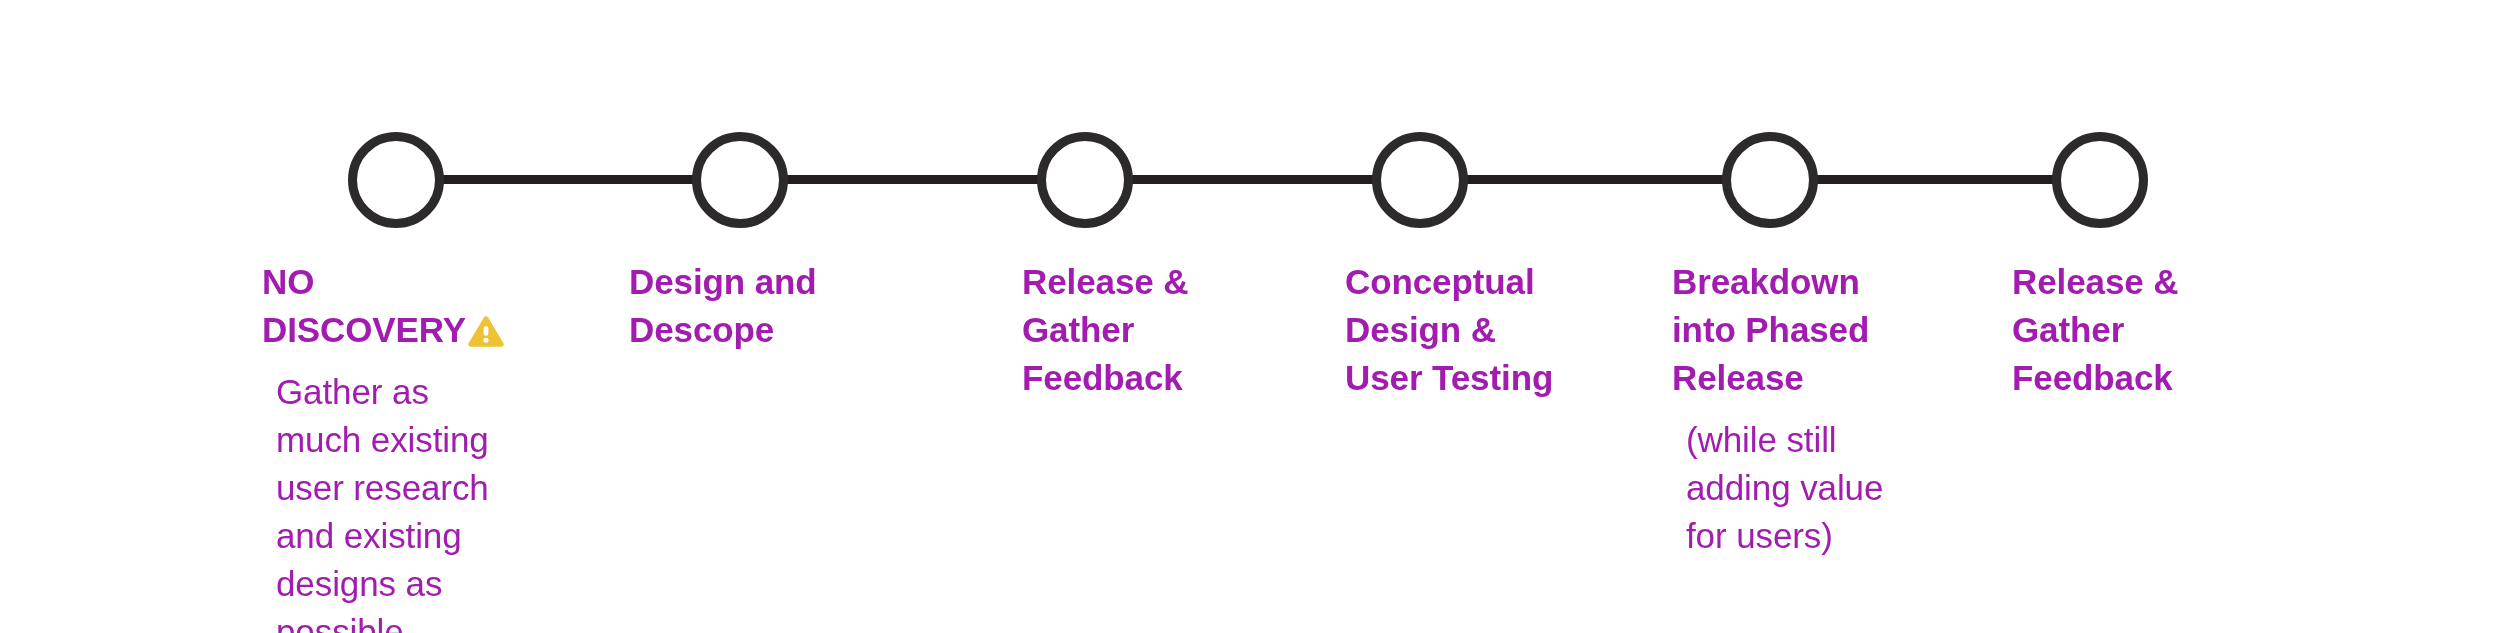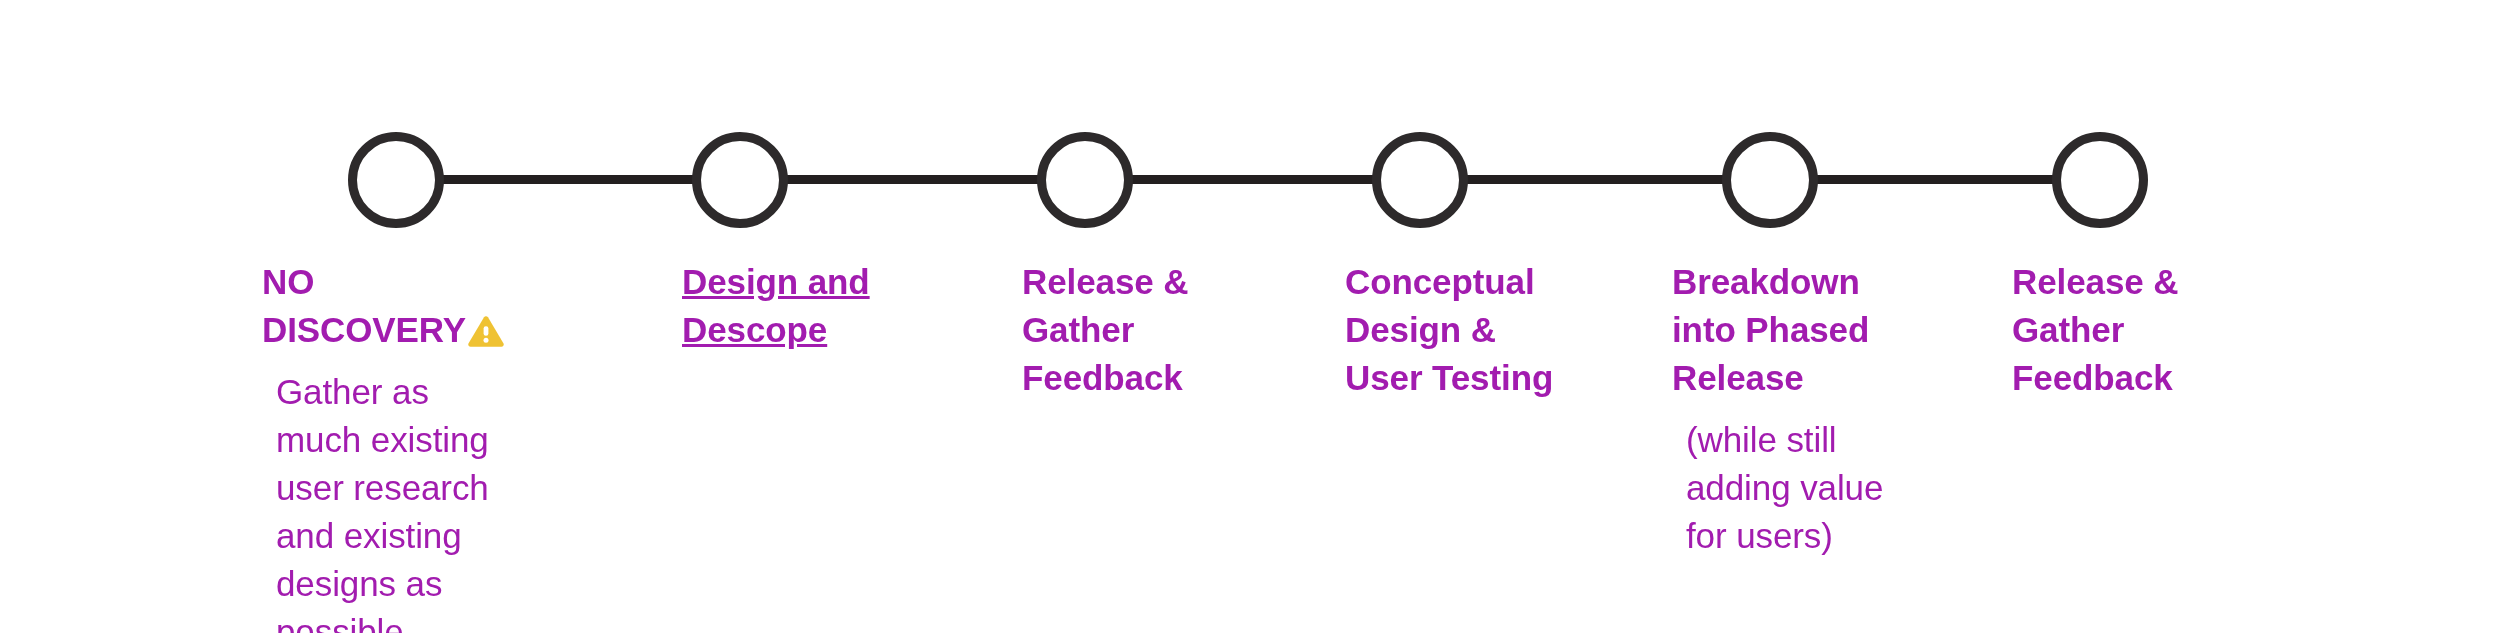--- a/index.html
+++ b/index.html
@@ -104,21 +104,21 @@
 
   <div class="step-label" style="left:262px; width:250px;">
     <span class="step-title">NO DISCOVERY</span><span class="warn-icon"><svg viewBox="0 0 38 34" width="38" height="34" xmlns="http://www.w3.org/2000/svg">
           <path d="M17.0 3.3 L1.6 29.2 a2.4 2.4 0 0 0 2.05 3.6 h30.7 a2.4 2.4 0 0 0 2.05 -3.6 L21.0 3.3 a2.35 2.35 0 0 0 -4.0 0 Z" fill="#efc233"></path>
           <rect x="16.6" y="12.2" width="4.8" height="9.6" rx="2.3" fill="#ffffff"></rect>
           <circle cx="19.0" cy="26.2" r="2.5" fill="#ffffff"></circle>
         </svg></span>
     <div class="step-body">Gather as much existing user research and existing designs as possible</div>
   </div>
 
-  <div class="step-label" style="left:682px; width:250px;text-decoration:underline;">
+  <div class="step-label" style="left:629px; width:250px;">
     <div class="step-title-block">Design and Descope</div>
   </div>
 
   <div class="step-label" style="left:1022px; width:215px;">
     <div class="step-title-block">Release &amp; Gather Feedback</div>
   </div>
 
   <div class="step-label" style="left:1672px; width:250px;">
     <div class="step-title-block">Breakdown into Phased Release</div>
     <div class="step-body">(while still adding value for users)</div>

